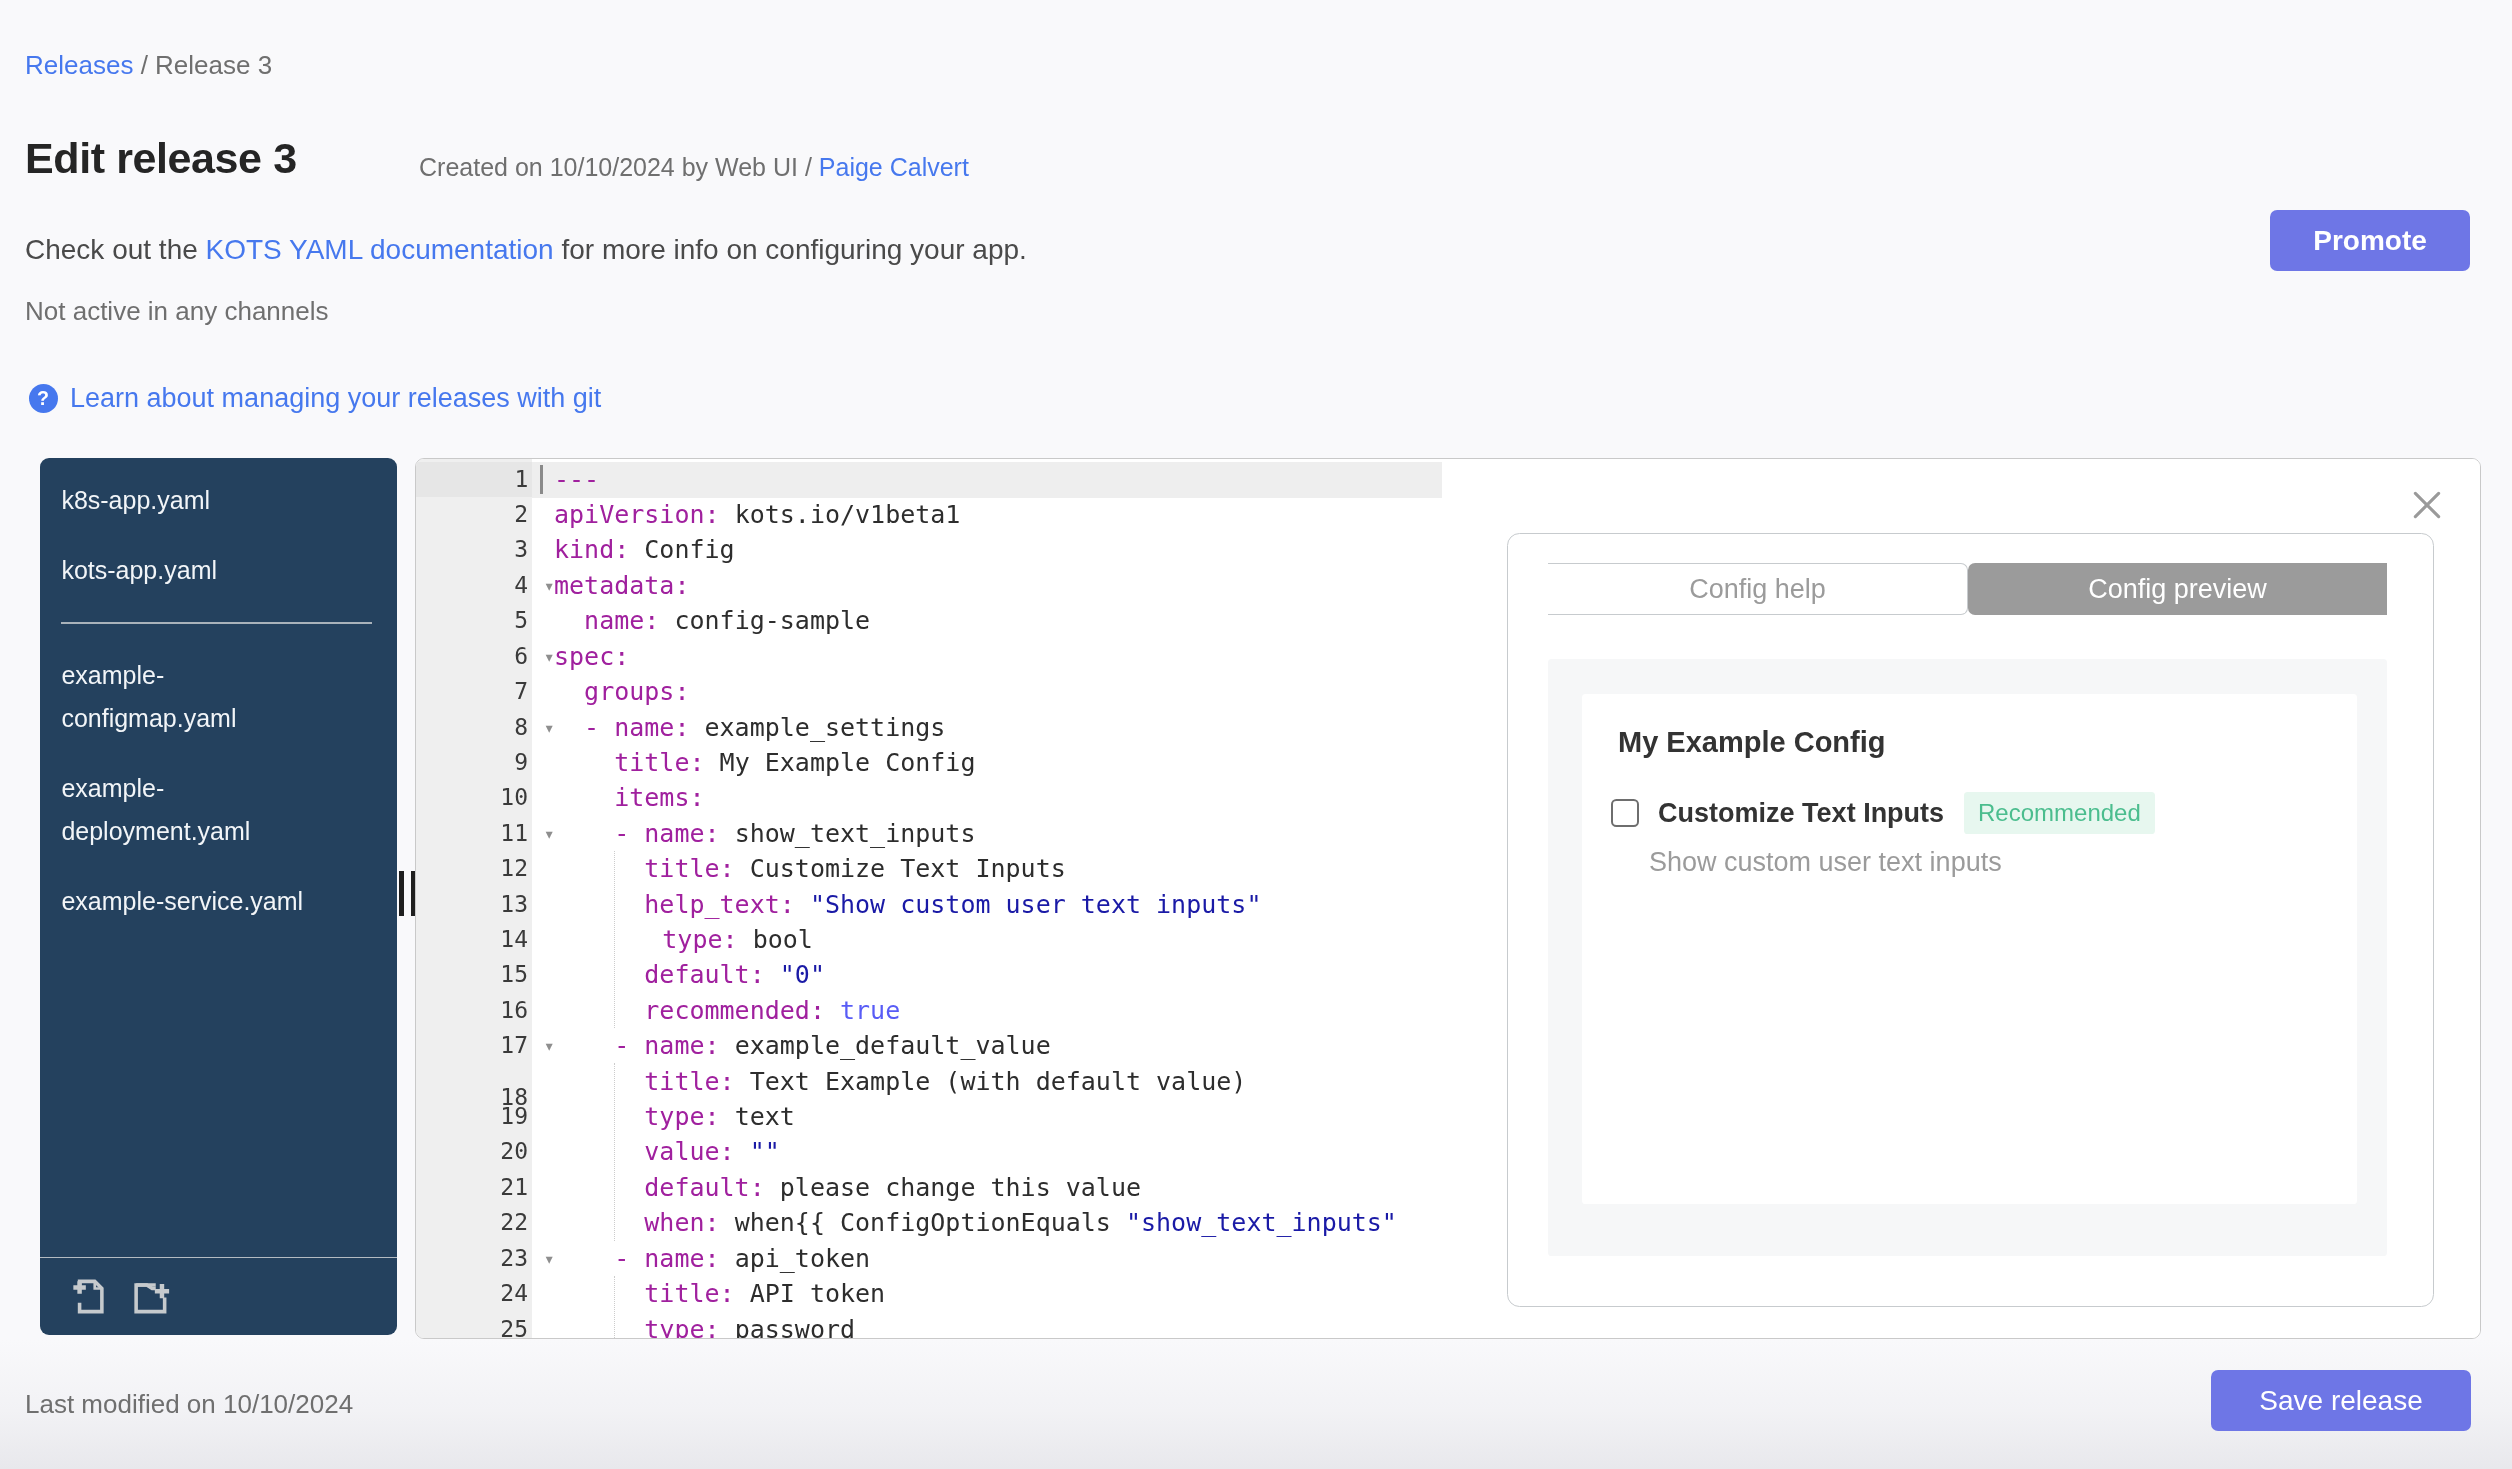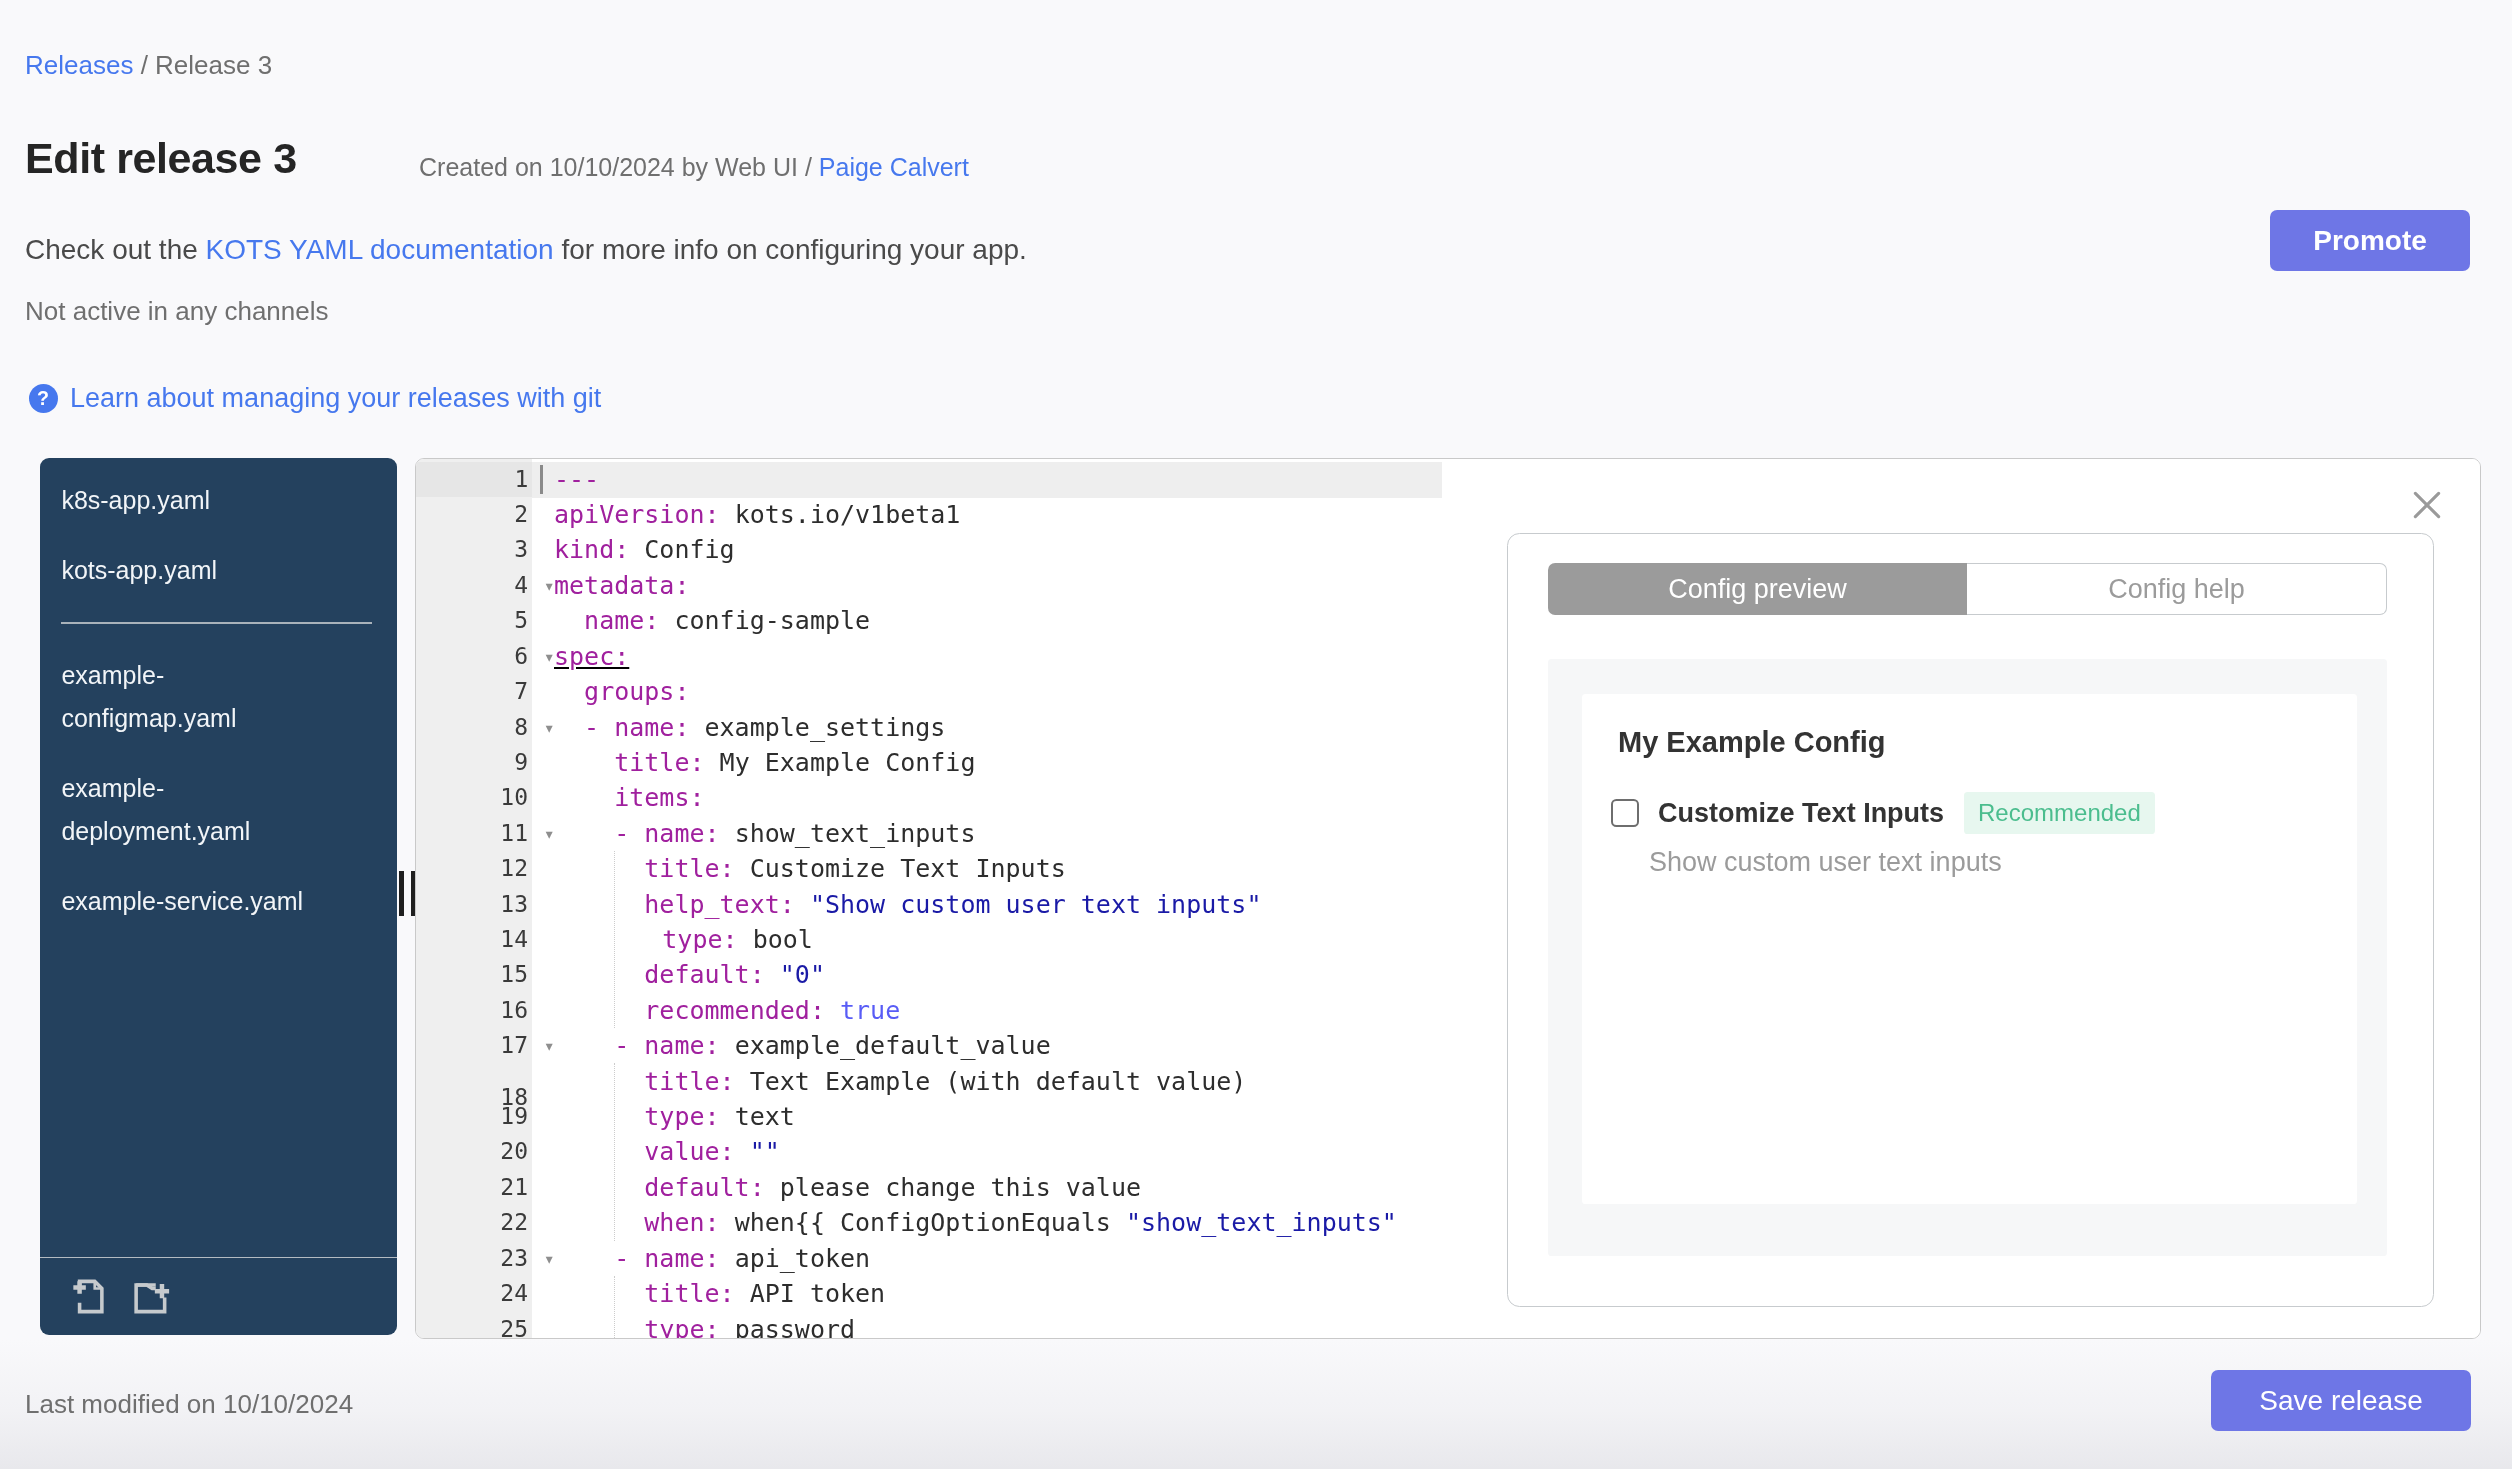--- a/index.html
+++ b/index.html
@@ -195,21 +195,21 @@
     <div id="active-line"></div>
     <div class="indent-guide" style="top:392px;height:177px;"></div>
     <div class="indent-guide" style="top:604px;height:178px;"></div>
     <div class="indent-guide" style="top:817px;height:64px;"></div>
     <div id="code-lines">
         <div class="code-line" style="top: 2.7px;"><span class="tok-key">---</span></div>
         <div class="code-line" style="top: 38px;"><span class="tok-key">apiVersion:</span><span class="tok-val"> kots.io/v1beta1</span></div>
         <div class="code-line" style="top: 73px;"><span class="tok-key">kind:</span><span class="tok-val"> Config</span></div>
         <div class="code-line" style="top: 109px;"><span class="tok-key">metadata:</span></div>
         <div class="code-line" style="top: 144px;"><span class="tok-val">  </span><span class="tok-key">name:</span><span class="tok-val"> config-sample</span></div>
-        <div class="code-line" style="top: 180px; text-decoration: underline;"><span class="tok-key">spec:</span></div>
+        <div class="code-line" style="top: 180px;"><span class="tok-key">spec:</span></div>
         <div class="code-line" style="top: 215px;"><span class="tok-val">  </span><span class="tok-key">groups:</span></div>
         <div class="code-line" style="top: 251px;"><span class="tok-val">  </span><span class="tok-key">- name:</span><span class="tok-val"> example_settings</span></div>
         <div class="code-line" style="top: 286px;"><span class="tok-val">    </span><span class="tok-key">title:</span><span class="tok-val"> My Example Config</span></div>
         <div class="code-line" style="top: 321px;"><span class="tok-val">    </span><span class="tok-key">items:</span></div>
         <div class="code-line" style="top: 357px;"><span class="tok-val">    </span><span class="tok-key">- name:</span><span class="tok-val"> show_text_inputs</span></div>
         <div class="code-line" style="top: 392px;"><span class="tok-val">      </span><span class="tok-key">title:</span><span class="tok-val"> Customize Text Inputs</span></div>
         <div class="code-line" style="top: 428px;"><span class="tok-val">      </span><span class="tok-key">help_text:</span><span class="tok-val"> </span><span class="tok-str">"Show custom user text inputs"</span></div>
         <div class="code-line" style="top: 463px; padding-left: 40px;"><span class="tok-val">      </span><span class="tok-key">type:</span><span class="tok-val"> bool</span></div>
         <div class="code-line" style="top: 498px;"><span class="tok-val">      </span><span class="tok-key">default:</span><span class="tok-val"> </span><span class="tok-str">"0"</span></div>
         <div class="code-line" style="top: 534px;"><span class="tok-val">      </span><span class="tok-key">recommended:</span><span class="tok-val"> </span><span class="tok-const">true</span></div>
@@ -230,22 +230,22 @@
 
   <div id="right-panel">
     <div id="close-btn">
       <svg width="34" height="34" viewBox="0 0 38 38" stroke="#9a9a9a" stroke-width="3.5" stroke-linecap="round">
         <line x1="6" y1="6" x2="32" y2="32"></line>
           <line x1="32" y1="6" x2="6" y2="32"></line>
       </svg>
     </div>
     <div id="inner-box">
       <div id="tabs">
+        <div class="tab inactive">Config help</div>
         <div class="tab active">Config preview</div>
-        <div class="tab inactive">Config help</div>
       </div>
       <div id="gray-area">
         <div id="config-card">
           <div id="group-title">My Example Config</div>
           <div id="item-row">
             <div id="item-checkbox"></div>
             <span id="item-label">Customize Text Inputs</span>
             <span id="item-badge">Recommended</span>
           </div>
           <div id="item-help">Show custom user text inputs</div>

